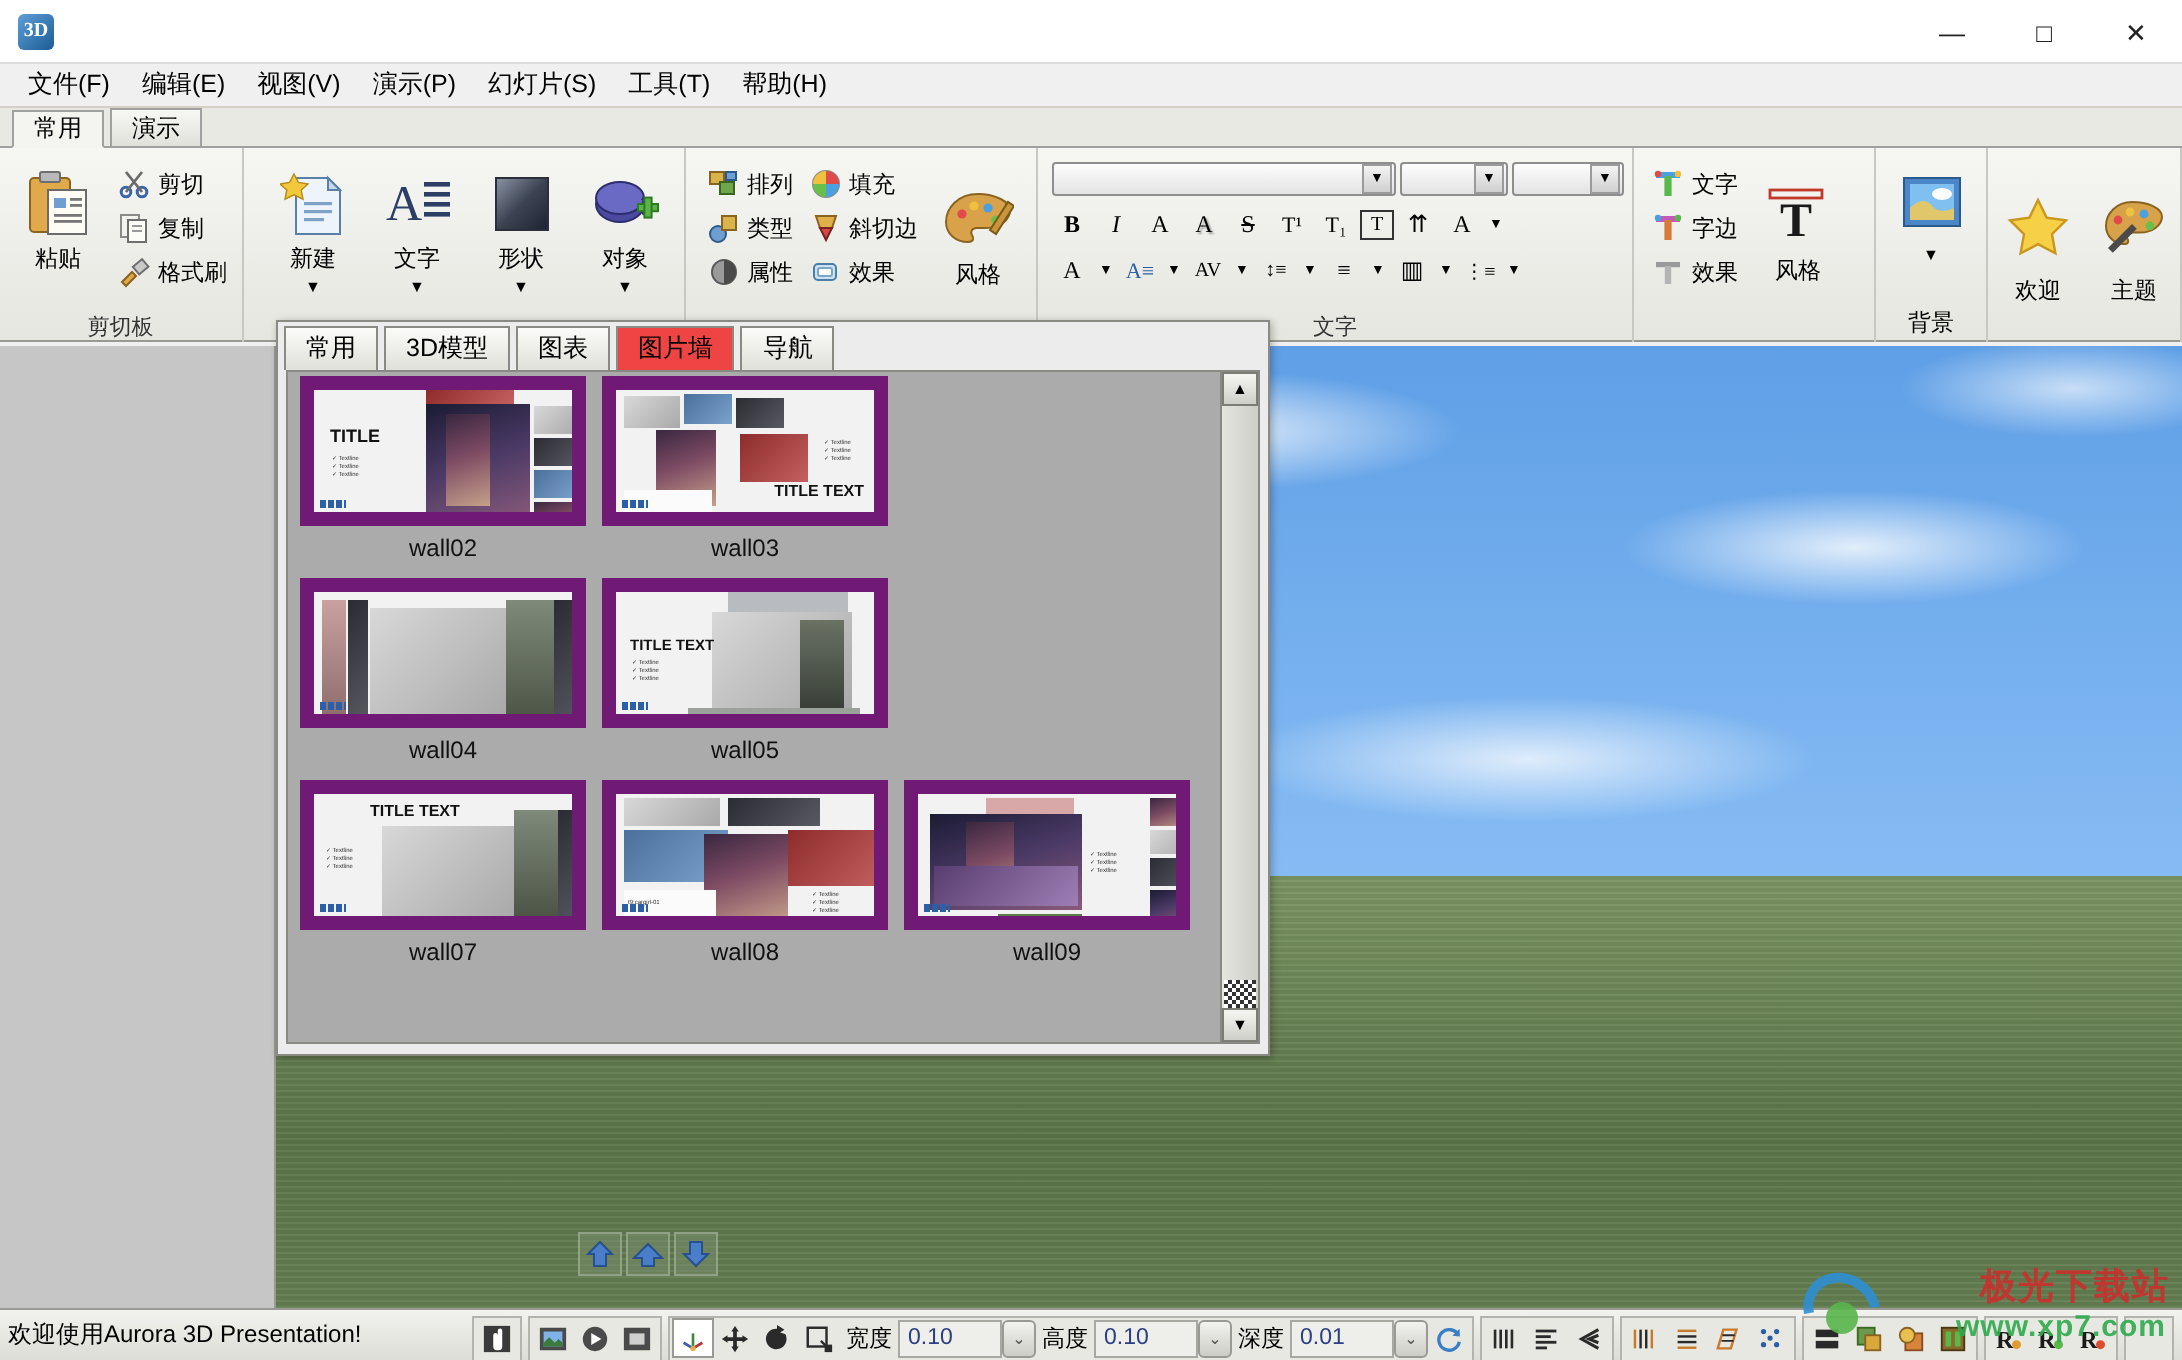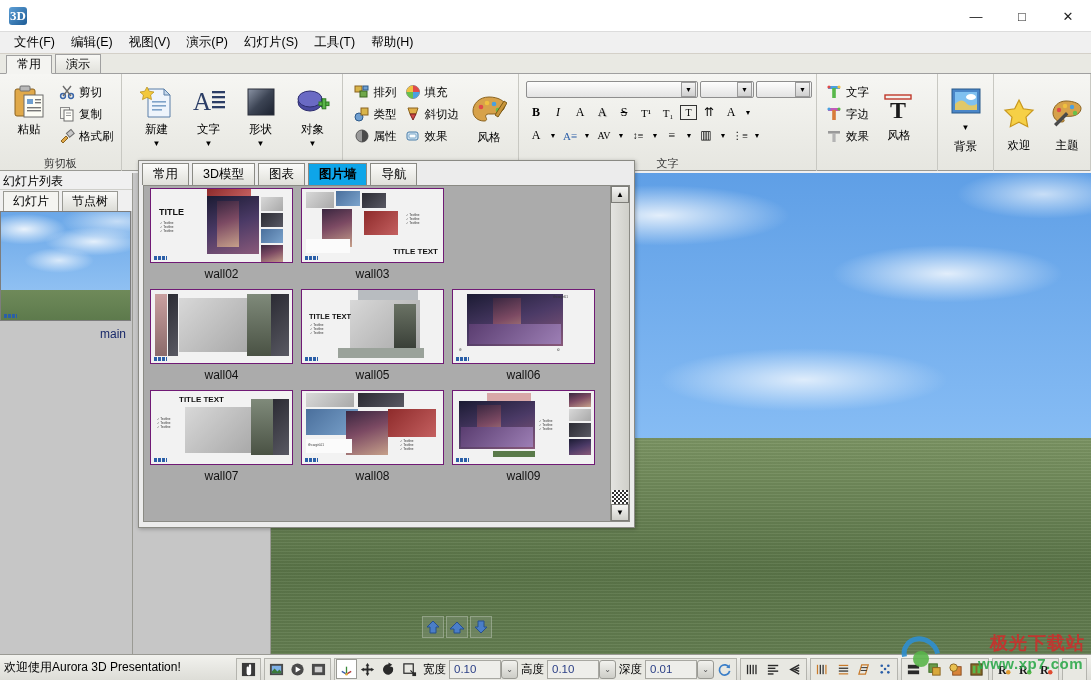--- a/index.html
+++ b/index.html
@@ -16,21 +16,21 @@
   #titlebar{
     height:32px; background:#ffffff;
     display:flex; align-items:center;
     border-bottom:1px solid #dcdcdc;
     position:relative;
   }
   #app-icon{
     width:18px;height:18px;margin-left:9px;margin-right:8px;
     border-radius:3px;
     background:linear-gradient(135deg,#5d9fd6,#1d5c96);
-    color:#fff;font-size:13px;font-weight:bold;
+    color:#fff;font-size:10px;font-weight:bold;
     display:flex;align-items:center;justify-content:center;
     font-family:"Liberation Serif", serif;
   }
   #title-text{ font-size:14px; color:#1a1a1a; letter-spacing:.1px;}
   #win-controls{ position:absolute; right:0; top:0; height:32px; display:flex; }
   .win-btn{
     width:46px;height:32px;display:flex;align-items:center;justify-content:center;
     font-size:13px;color:#222;
   }
 
@@ -191,32 +191,32 @@
     display:flex;flex-direction:column;
   }
   #tpl-title{ height:22px;font-size:12.5px;padding:3px 0 0 4px;}
   #tpl-tabs{ height:24px;display:flex;align-items:flex-end;padding-left:3px;}
   .ttab{
     height:22px;padding:0 10px;font-size:12.5px;
     display:flex;align-items:center;justify-content:center;
     border:1px solid #8a8a84;border-bottom:none;
     background:linear-gradient(#fbfbf9,#e0e0da);margin-right:3px;
   }
-  .ttab.active{background:#0ea5e9;font-weight:bold;}
+  .ttab.active{background:#ef4444;}
   #tpl-body{
     flex:1;margin:0 4px 5px 4px;border:1px solid #8a8a84;
     background:#ababab;display:flex;overflow:hidden;
   }
   #tpl-grid{
     flex:1;display:flex;flex-direction:column;gap:0;padding:2px 0 0 2px;
   }
   .tpl-row{ display:flex; height:101px; }
   .tpl-cell{ width:151px; display:flex;flex-direction:column;align-items:center; }
   .tpl-thumb{
-    width:143px;height:75px;border:1px solid #701a75;
+    width:143px;height:75px;border:7px solid #701a75;
     background:#f2f2f2;position:relative;overflow:hidden;
   }
   .tpl-cell.sel .tpl-thumb{ outline:2px solid #a8cdee; background:#a8cdee;}
   .tpl-cap{
     font-size:12px;color:#111;margin-top:4px;padding:0 5px;line-height:15px;
   }
   .tpl-cell.sel .tpl-cap{ background:#8c8c8c;color:#fff;}
   
   .pw{position:absolute;}
   .pw.car-b{background:linear-gradient(135deg,#4a6f9c,#7ba3cc);}
@@ -625,21 +625,21 @@
       <div class="bigbtn">
         <div class="glyph">
           <svg width="34" height="30" viewBox="0 0 34 30">
             <rect x="3" y="2" width="28" height="24" fill="#4a86c8" stroke="#2a5a8a"></rect>
             <rect x="6" y="5" width="22" height="18" fill="#7fc0f0"></rect>
             <ellipse cx="22" cy="10" rx="5" ry="3" fill="#fff"></ellipse>
             <path d="M6 17 q7-7 12 0 q4 3 10 0 v6 H6 z" fill="#e0c86a"></path>
           </svg>
         </div>
         <div class="arw">▼</div>
-        <div class="lbl" style="margin-top:7px">背景</div>
+        <div class="lbl" style="margin-top:22px">背景</div>
       </div>
     </div>
     <div class="rgroup-label"></div>
   </div>
 
   <div class="rgroup" style="width:50px;border-right:none">
     <div class="rgroup-body" style="justify-content:center;padding-top:14px">
       <div class="bigbtn">
         <div class="glyph">
           <svg width="34" height="30" viewBox="0 0 34 30">
@@ -667,36 +667,20 @@
         </div>
         <div class="lbl" style="margin-top:6px">主题</div>
       </div>
     </div>
     <div class="rgroup-label"></div>
   </div>
 </div>
 
 <div id="main">
 
-  <div id="sidebar">
-    <div id="sidebar-title">幻灯片列表</div>
-    <div id="sidebar-tabs">
-      <div class="stab active">幻灯片</div>
-      <div class="stab">节点树</div>
-    </div>
-    <div id="slide-list">
-      <div id="slide-thumb">
-        <div class="sky"></div>
-        <div class="ground"></div>
-        <div class="logo"></div>
-      </div>
-      <div id="slide-caption">main</div>
-      <div id="sidebar-rest"></div>
-    </div>
-  </div>
 
   <div id="viewport">
     <div id="vp-sky"></div>
     <div id="vp-ground"></div>
     <div id="vp-left-pane"></div>
     <div id="nav-arrows">
       <div class="navbtn">
         <svg width="16" height="16" viewBox="0 0 16 16">
           <path d="M8 2 L14 8 H11 V14 H5 V8 H2 Z" fill="#4a7ec8" stroke="#27508c"></path>
         </svg>
@@ -775,32 +759,20 @@
             <div class="pw" style="left:56px;top:0;width:60px;height:10px;background:#b8bcc0"></div>
             <div class="pw car-w" style="left:48px;top:10px;width:70px;height:48px"></div>
             <div class="pw" style="left:92px;top:14px;width:22px;height:44px;background:linear-gradient(#6a7264,#3a4038)"></div>
             <div class="pw" style="left:36px;top:58px;width:86px;height:10px;background:#9aa29a"></div>
             <div class="tl" style="left:7px;top:22px;font-size:7.5px">TITLE TEXT</div>
             <div class="bul" style="left:8px;top:33px">✓ Textline<br>✓ Textline<br>✓ Textline</div>
             <div class="logo"></div>
           </div>
           <div class="tpl-cap">wall05</div>
         </div>
-        <div class="tpl-cell">
-          <div class="tpl-thumb">
-            <div class="pw night" style="left:14px;top:4px;width:96px;height:52px"></div>
-            <div class="pw girl" style="left:40px;top:8px;width:28px;height:46px"></div>
-            <div class="pw car-p" style="left:16px;top:34px;width:92px;height:20px"></div>
-            <div class="bul" style="left:100px;top:5px">t9:cargirl01</div>
-            <div class="bul" style="left:6px;top:58px">t9</div>
-            <div class="bul" style="left:104px;top:58px">t0</div>
-            <div class="logo"></div>
-          </div>
-          <div class="tpl-cap">wall06</div>
-        </div>
       </div>
 
       <div class="tpl-row">
         <div class="tpl-cell">
           <div class="tpl-thumb">
             <div class="pw car-w" style="left:34px;top:16px;width:66px;height:46px"></div>
             <div class="pw" style="left:100px;top:8px;width:22px;height:56px;background:linear-gradient(#7f8a7a,#4a5244)"></div>
             <div class="pw car-k" style="left:122px;top:8px;width:16px;height:56px"></div>
             <div class="tl" style="left:28px;top:4px;font-size:8px">TITLE TEXT</div>
             <div class="bul" style="left:6px;top:26px">✓ Textline<br>✓ Textline<br>✓ Textline</div>

